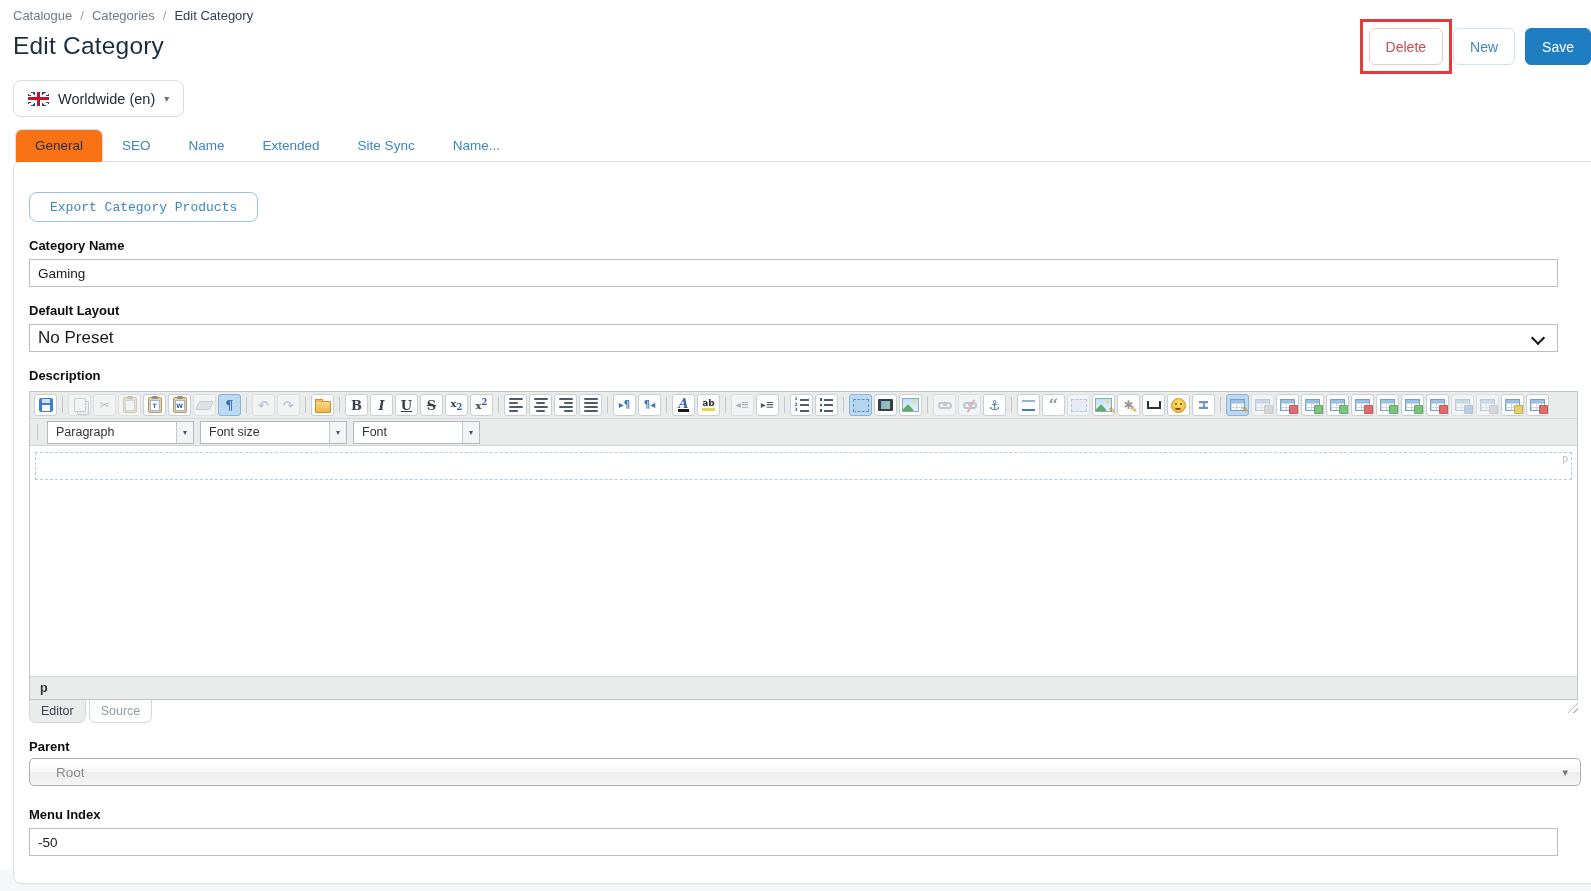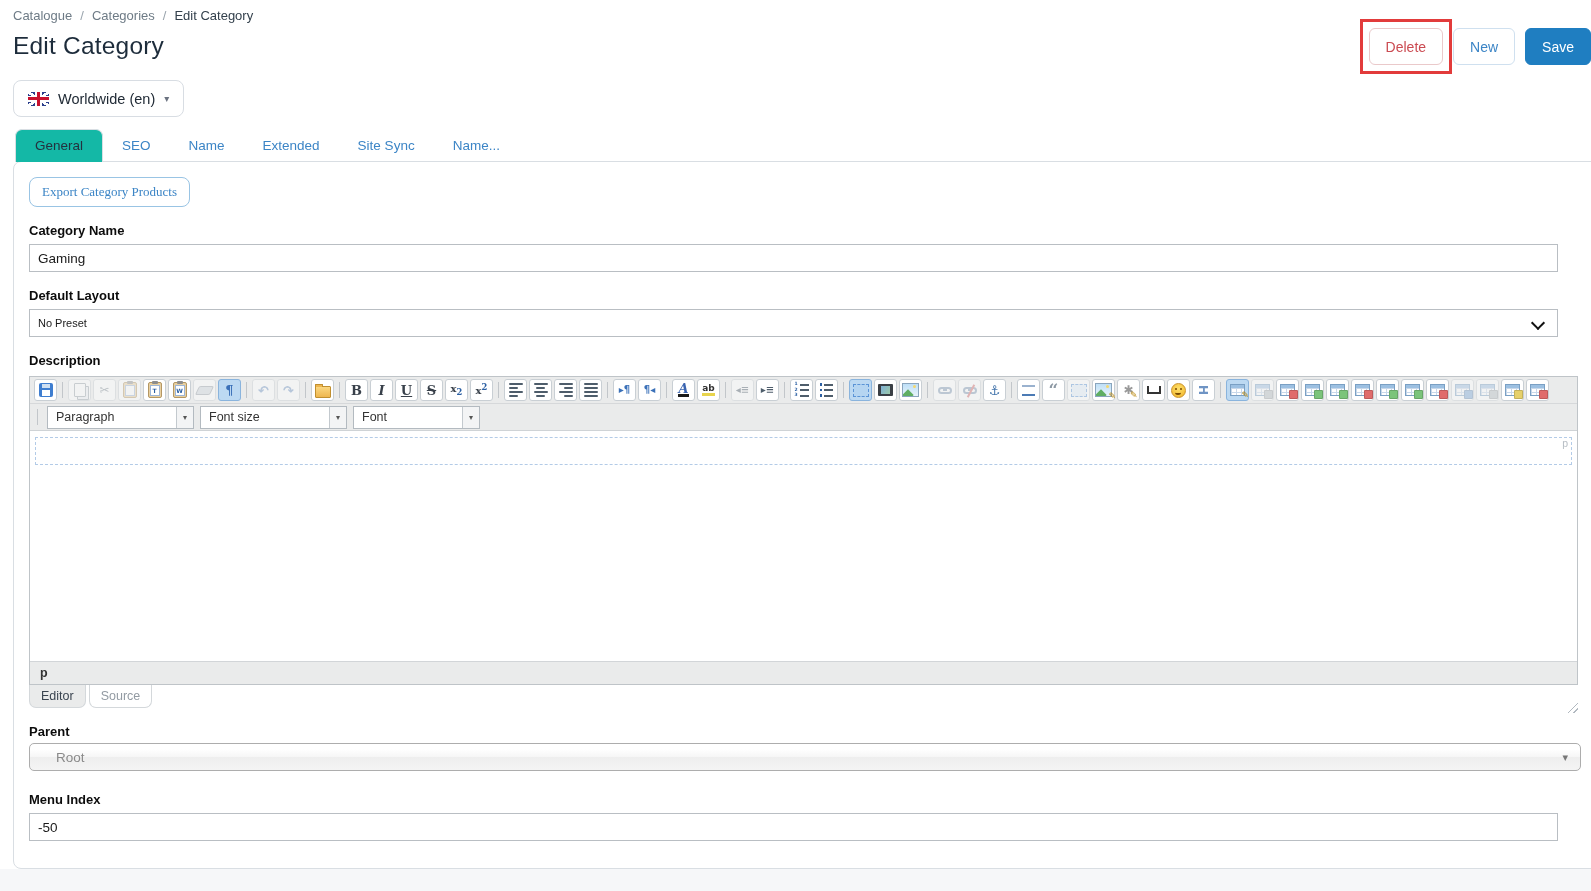--- a/index.html
+++ b/index.html
@@ -28,32 +28,32 @@
       linear-gradient(33deg,transparent 44%,#fff 44%,#fff 56%,transparent 56%),
       linear-gradient(-33deg,transparent 44%,#fff 44%,#fff 56%,transparent 56%),
       #2b3f8c;}
   .flag::after{content:"";position:absolute;inset:0;background:
       linear-gradient(#c8102e,#c8102e) center/3px 100% no-repeat,
       linear-gradient(#c8102e,#c8102e) center/100% 3px no-repeat,
       linear-gradient(#fff,#fff) center/7px 100% no-repeat,
       linear-gradient(#fff,#fff) center/100% 6px no-repeat;}
   .tabs{display:flex;align-items:flex-end;padding-left:15px;margin-top:12px;position:relative;z-index:3;height:32px}
   .tab{padding:8px 19px;font-size:13.5px;color:#3c85c6;cursor:pointer;white-space:nowrap}
-  .tab.active{background:#14b8a6;color:#24313f;border:1px solid #d9dee3;border-bottom:none;
+  .tab.active{background:#f97316;color:#24313f;border:1px solid #d9dee3;border-bottom:none;
       border-radius:7px 7px 0 0;margin-bottom:-1px;padding-bottom:9px}
   .panel{position:relative;z-index:1;margin-left:13px;width:1588px;box-sizing:border-box;min-height:707px;
       border:1px solid #d9dee3;border-radius:8px;background:#fff;padding:0 0 27px 15px}
-  .btn-export{margin-top:15px;height:30px;padding:0 12px;background:#fff;border:1px solid #99c4e4;
-      border-radius:8px;color:#3c85c6;font-size:13px;font-family:Liberation Serif, serif;cursor:pointer}
+  .btn-export{margin-top:30px;height:30px;padding:0 20px;background:#fff;border:1px solid #99c4e4;
+      border-radius:8px;color:#3c85c6;font-size:13px;font-family:Liberation Mono, monospace;cursor:pointer}
   .flabel{display:block;margin-top:16px;font-size:13px;font-weight:700;color:#0c0c0c;height:16px}
   .txt{display:block;margin-top:5px;width:1529px;height:28px;box-sizing:border-box;border:1px solid #b9bec3;
       padding:0 8px;font-size:13.5px;color:#1a1a1a;font-family:inherit;background:#fff}
   .selectbox{position:relative;margin-top:5px;width:1529px;height:28px;box-sizing:border-box;
       border:1px solid #b9bec3;background:#fff;display:flex;align-items:center;padding:0 8px;
-      font-size:11px;color:#1a1a1a;cursor:pointer}
+      font-size:17px;color:#1a1a1a;cursor:pointer}
   .chev{position:absolute;right:14px;top:8px;width:8px;height:8px;border-right:2.5px solid #111;
       border-bottom:2.5px solid #111;transform:rotate(45deg)}
   
   .editor{margin-top:7px;width:1549px;box-sizing:border-box;border:1px solid #bfc4c8;background:#fff}
   .tb{background:#eaebeb;border-bottom:1px solid #d6d8da;display:flex;align-items:center;
       padding:2px 4px;gap:2px;height:27px;box-sizing:border-box;overflow:hidden}
   .sep{width:1px;height:16px;background:#c2c6ca;margin:0 3px;flex:none}
   .icn{width:23px;height:22px;flex:none;display:inline-flex;align-items:center;justify-content:center;
       background:#fff;border:1px solid #c9cfd4;border-radius:3px;box-sizing:border-box;cursor:pointer;position:relative}
   .icn.d{opacity:.42}

